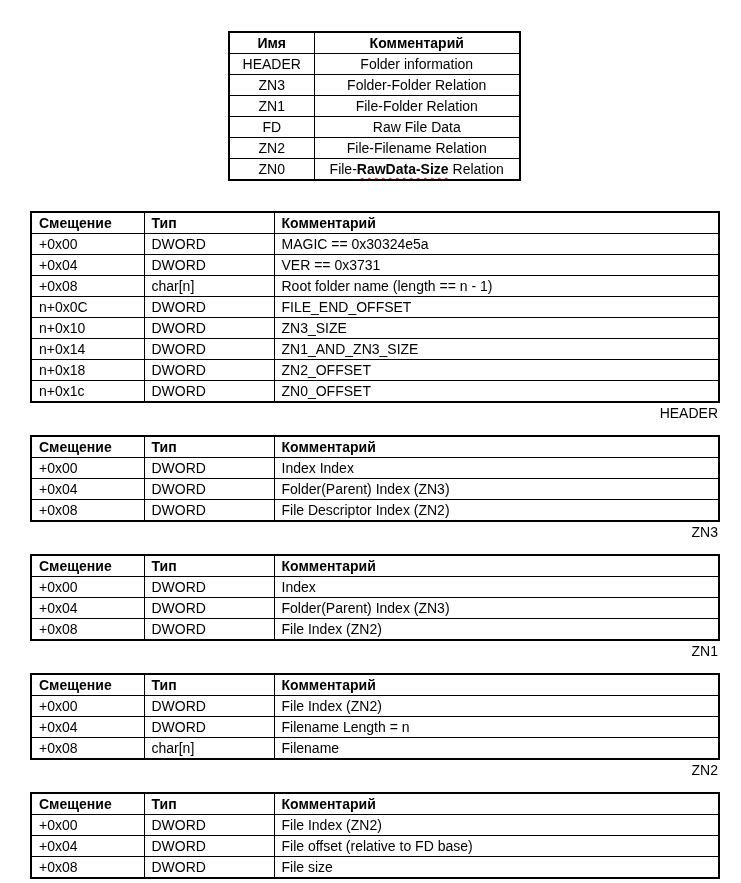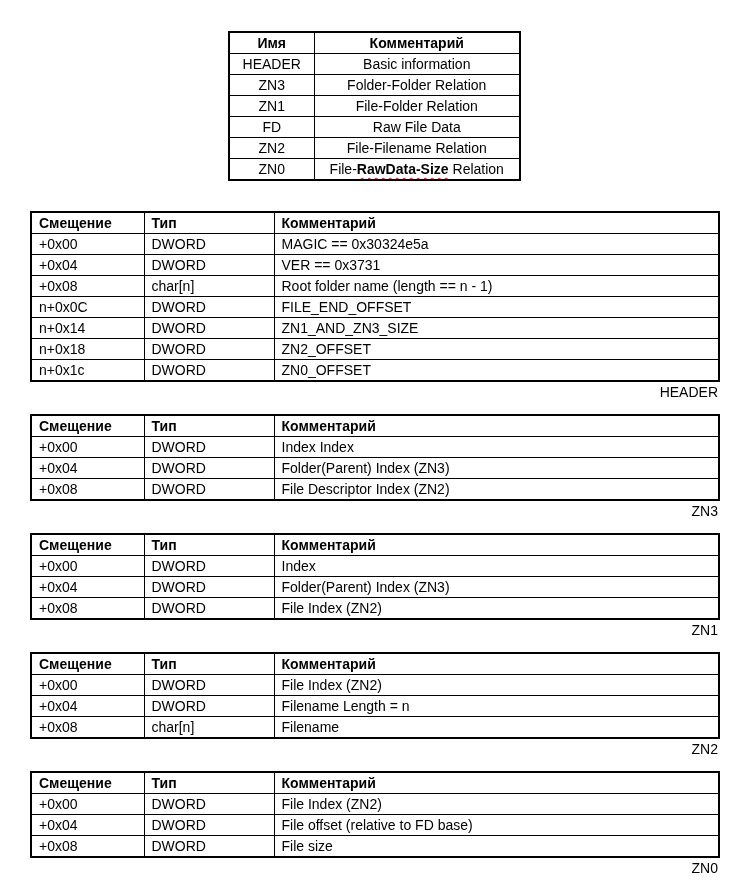--- a/index.html
+++ b/index.html
@@ -85,21 +85,21 @@
       </colgroup>
   <thead>
         <tr>
           <th>Имя</th>
           <th>Комментарий</th>
         </tr>
       </thead>
       <tbody>
         <tr>
           <td>HEADER</td>
-          <td>Basic information</td>
+          <td>Folder information</td>
         </tr>
         <tr>
           <td>ZN3</td>
           <td>Folder-Folder Relation</td>
         </tr>
         <tr>
           <td>ZN1</td>
           <td>File-Folder Relation</td>
         </tr>
         <tr>
@@ -148,20 +148,25 @@
               <td>+0x08</td>
               <td>char[n]</td>
               <td>Root folder name (length == n - 1)</td>
             </tr>
             <tr>
               <td>n+0x0C</td>
               <td>DWORD</td>
               <td>FILE_END_OFFSET</td>
             </tr>
             <tr>
+              <td>n+0x10</td>
+              <td>DWORD</td>
+              <td>ZN3_SIZE</td>
+            </tr>
+            <tr>
               <td>n+0x14</td>
               <td>DWORD</td>
               <td>ZN1_AND_ZN3_SIZE</td>
             </tr>
             <tr>
               <td>n+0x18</td>
               <td>DWORD</td>
               <td>ZN2_OFFSET</td>
             </tr>
             <tr>

